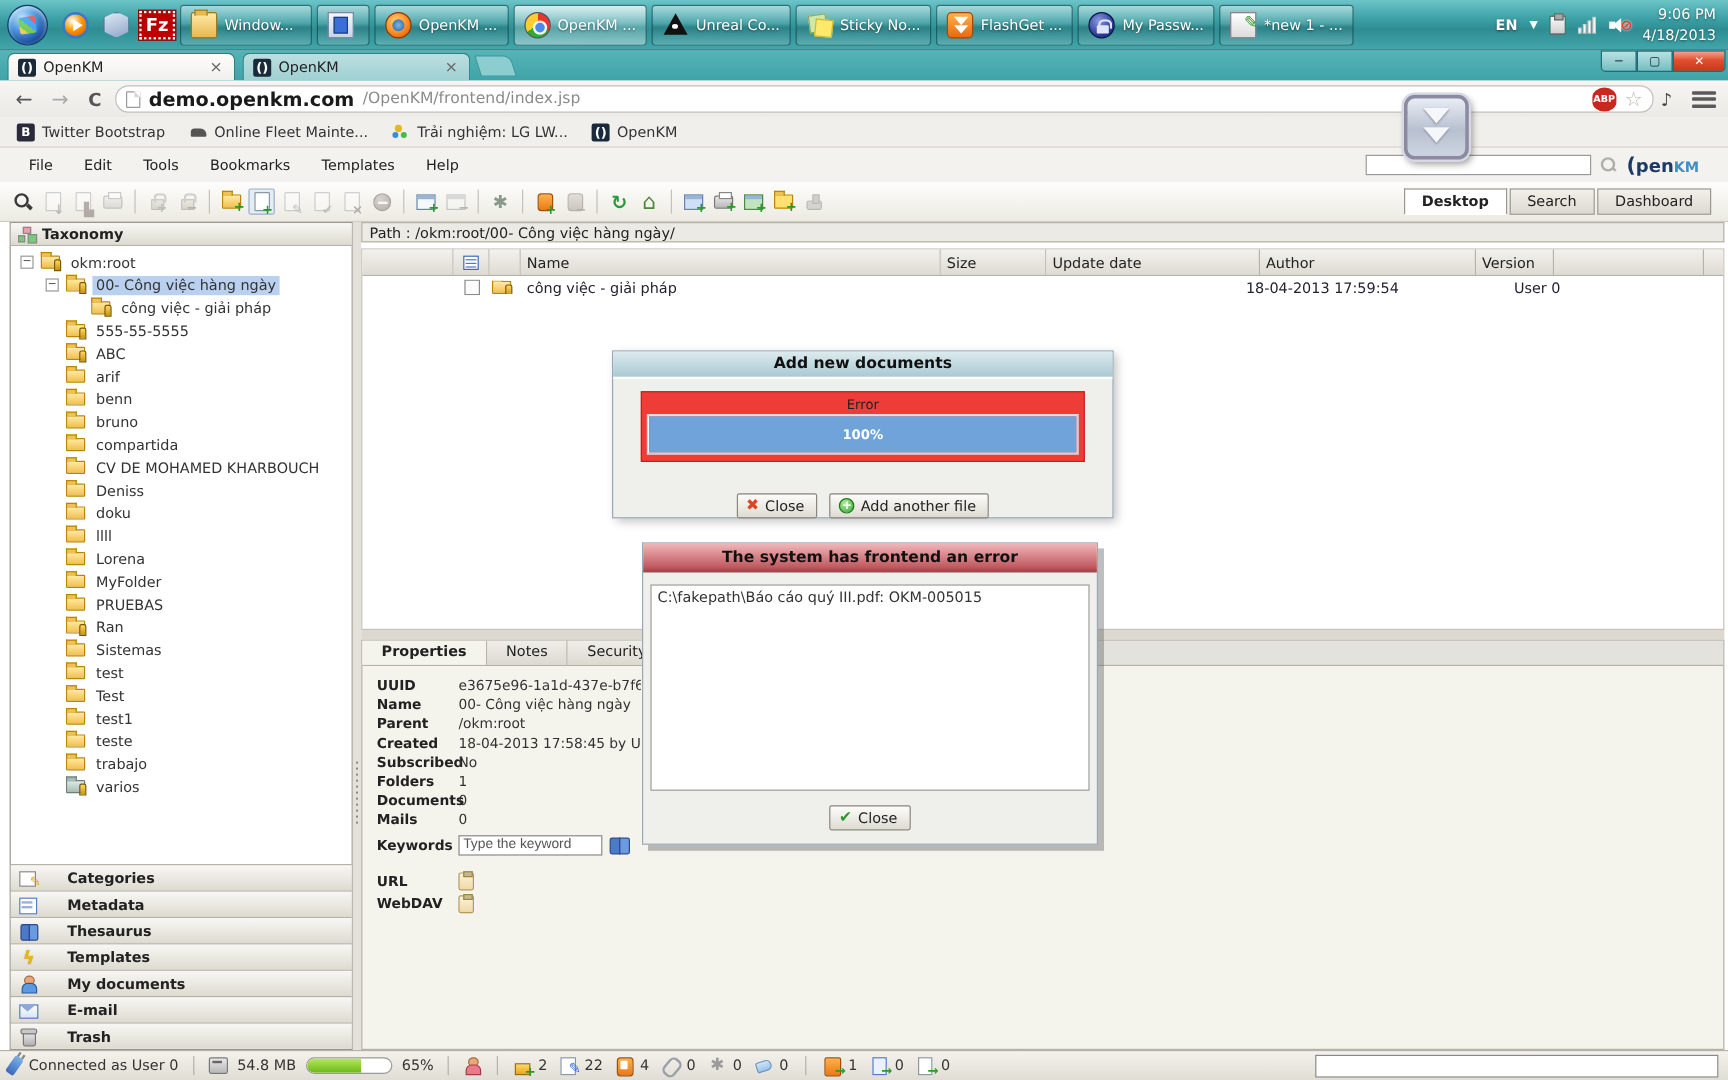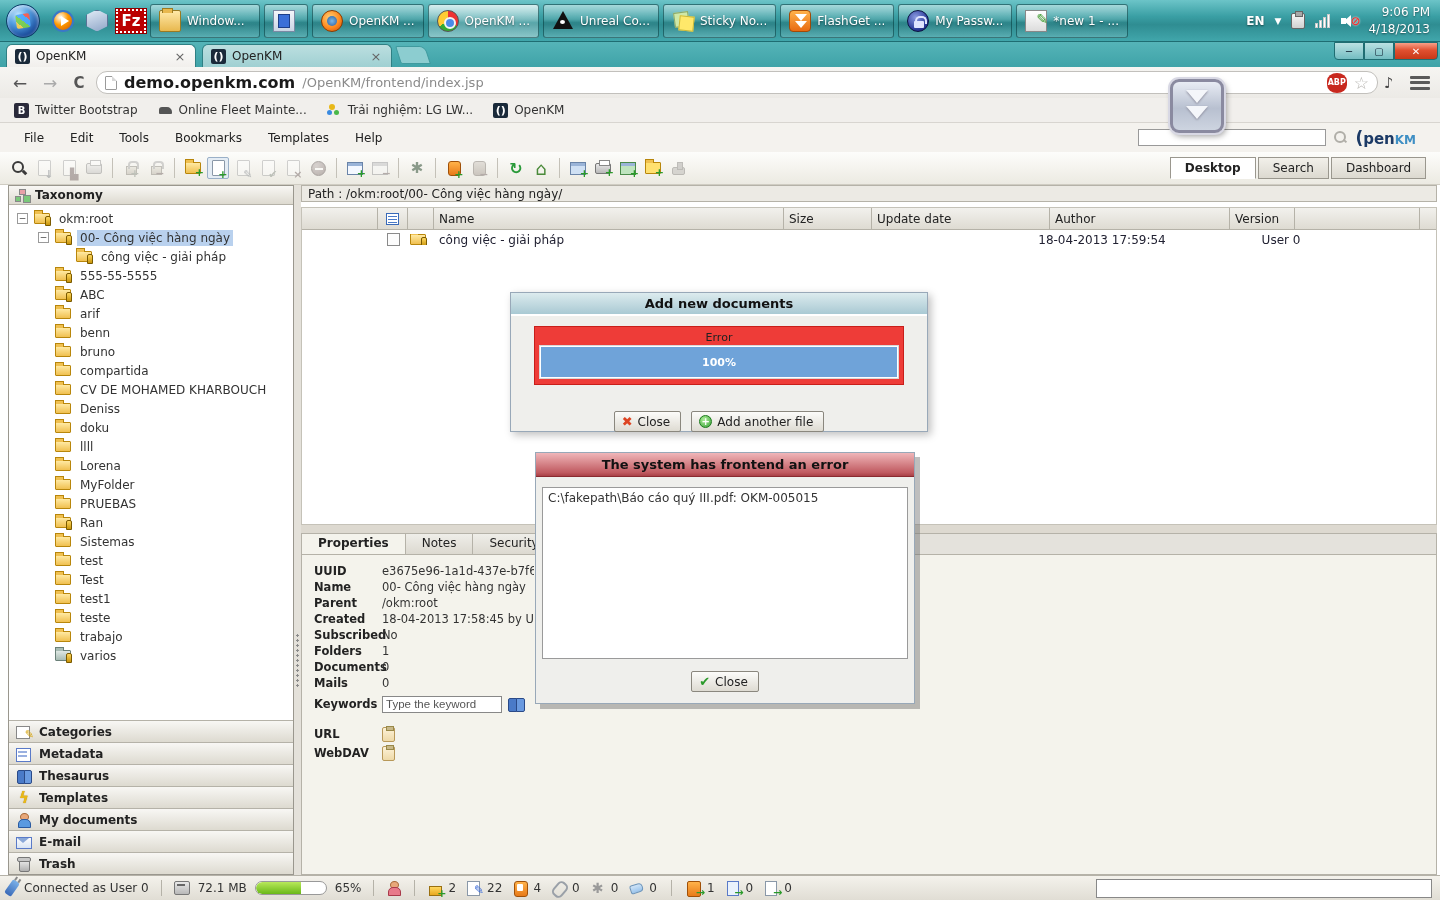--- a/index.html
+++ b/index.html
@@ -159,21 +159,21 @@
   .texp { width:11px; height:11px; border:1px solid #9a9a9a; background:#fff; color:#444; font-size:9px; line-height:9px; text-align:center; margin-right:6px; flex:0 0 11px; cursor:pointer;}
   .tspace { width:17px; flex:0 0 17px; }
   .fold { width:16px; height:11px; background:linear-gradient(#ffe9a2,#f0c050); border:1px solid #b8860b; border-radius:1px; position:relative; margin-right:6px; flex:0 0 16px;}
   .fold::before{content:"";position:absolute;left:-1px;top:-4px;width:7px;height:3px;background:#f0c050;border:1px solid #b8860b;border-bottom:none;}
   .fold.key::after{content:"";position:absolute;right:-2px;bottom:-3px;width:4px;height:8px;background:linear-gradient(#ffd860,#c8940a);border:1px solid #7a5a00;border-radius:2px 2px 0 0;}
   .fold.gray{background:linear-gradient(#dfe8e4,#a8bcb4);border-color:#6a8078;}
   .fold.gray::before{background:#a8bcb4;border-color:#6a8078;}
   .tlabel { padding:1px 3px; }
   .tnode.selected .tlabel { background:#b9d1ee; }
   #stack { flex:0 0 auto; }
-  .stack-item { height:22px; background:linear-gradient(#f8f7f4,#dddad0); border-top:1px solid #b5b2a8; display:flex; align-items:center; gap:7px; padding:0 7px; font-weight:bold; font-size:12px; color:#222; cursor:pointer;}
+  .stack-item { height:22px; background:linear-gradient(#f8f7f4,#dddad0); border-top:1px solid #b5b2a8; display:flex; align-items:center; gap:24px; padding:0 7px; font-weight:bold; font-size:12px; color:#222; cursor:pointer;}
   .s-ic{width:16px;height:14px;position:relative;flex:0 0 16px;}
   .s-ic.categories::before{content:"";position:absolute;left:0;top:1px;width:12px;height:11px;background:#fff;border:1px solid #888;}
   .s-ic.categories::after{content:"✎";position:absolute;right:-2px;bottom:-2px;color:#d8a818;font-size:11px;}
   .s-ic.metadata::before{content:"";position:absolute;left:0;top:1px;width:13px;height:12px;background:#fff;border:1px solid #5a7ac8;}
   .s-ic.metadata::after{content:"";position:absolute;left:2px;top:4px;width:9px;height:2px;background:#9ab0e0;box-shadow:0 4px 0 #9ab0e0;}
   .s-ic.thesaurus::before{content:"";position:absolute;left:1px;top:1px;width:6px;height:12px;background:#4a7ac8;border:1px solid #2a4a88;border-radius:2px 0 0 2px;}
   .s-ic.thesaurus::after{content:"";position:absolute;left:8px;top:1px;width:6px;height:12px;background:#6a9ae0;border:1px solid #2a4a88;border-radius:0 2px 2px 0;}
   .s-ic.templates::before{content:"ϟ";position:absolute;left:3px;top:-2px;color:#e8b818;font-size:15px;font-weight:bold;text-shadow:0 0 1px #a87808;}
   .s-ic.person::before{content:"";position:absolute;left:4px;top:0;width:7px;height:6px;border-radius:50%;background:#e8a87a;border:1px solid #a86a3a;}
   .s-ic.person::after{content:"";position:absolute;left:2px;top:6px;width:11px;height:7px;border-radius:5px 5px 0 0;background:#5a9ae0;border:1px solid #2a5aa0;}
@@ -797,21 +797,21 @@
       <span class="plabel">WebDAV</span>
       <span class="clip-ic"></span>
     </div>
   </div>
 
   <div id="statusbar">
     <span class="plug-ic"></span>
     <span>Connected as User 0</span>
     <span class="sb-sep"></span>
     <span class="srv-ic"></span>
-    <span>72.1 MB</span>
+    <span>54.8 MB</span>
     <span class="membar">
         <i></i>
       </span>
     <span>65%</span>
     <span class="sb-sep"></span>
     <span class="s-ic person red" style="width:16px;height:14px;position:relative;display:inline-block;"></span>
     <span class="sb-sep"></span>
     <div id="status-counts" style="display:flex;align-items:center;gap:10px;">
         <span class="cnt">
           <span class="ci lock-add"></span>

